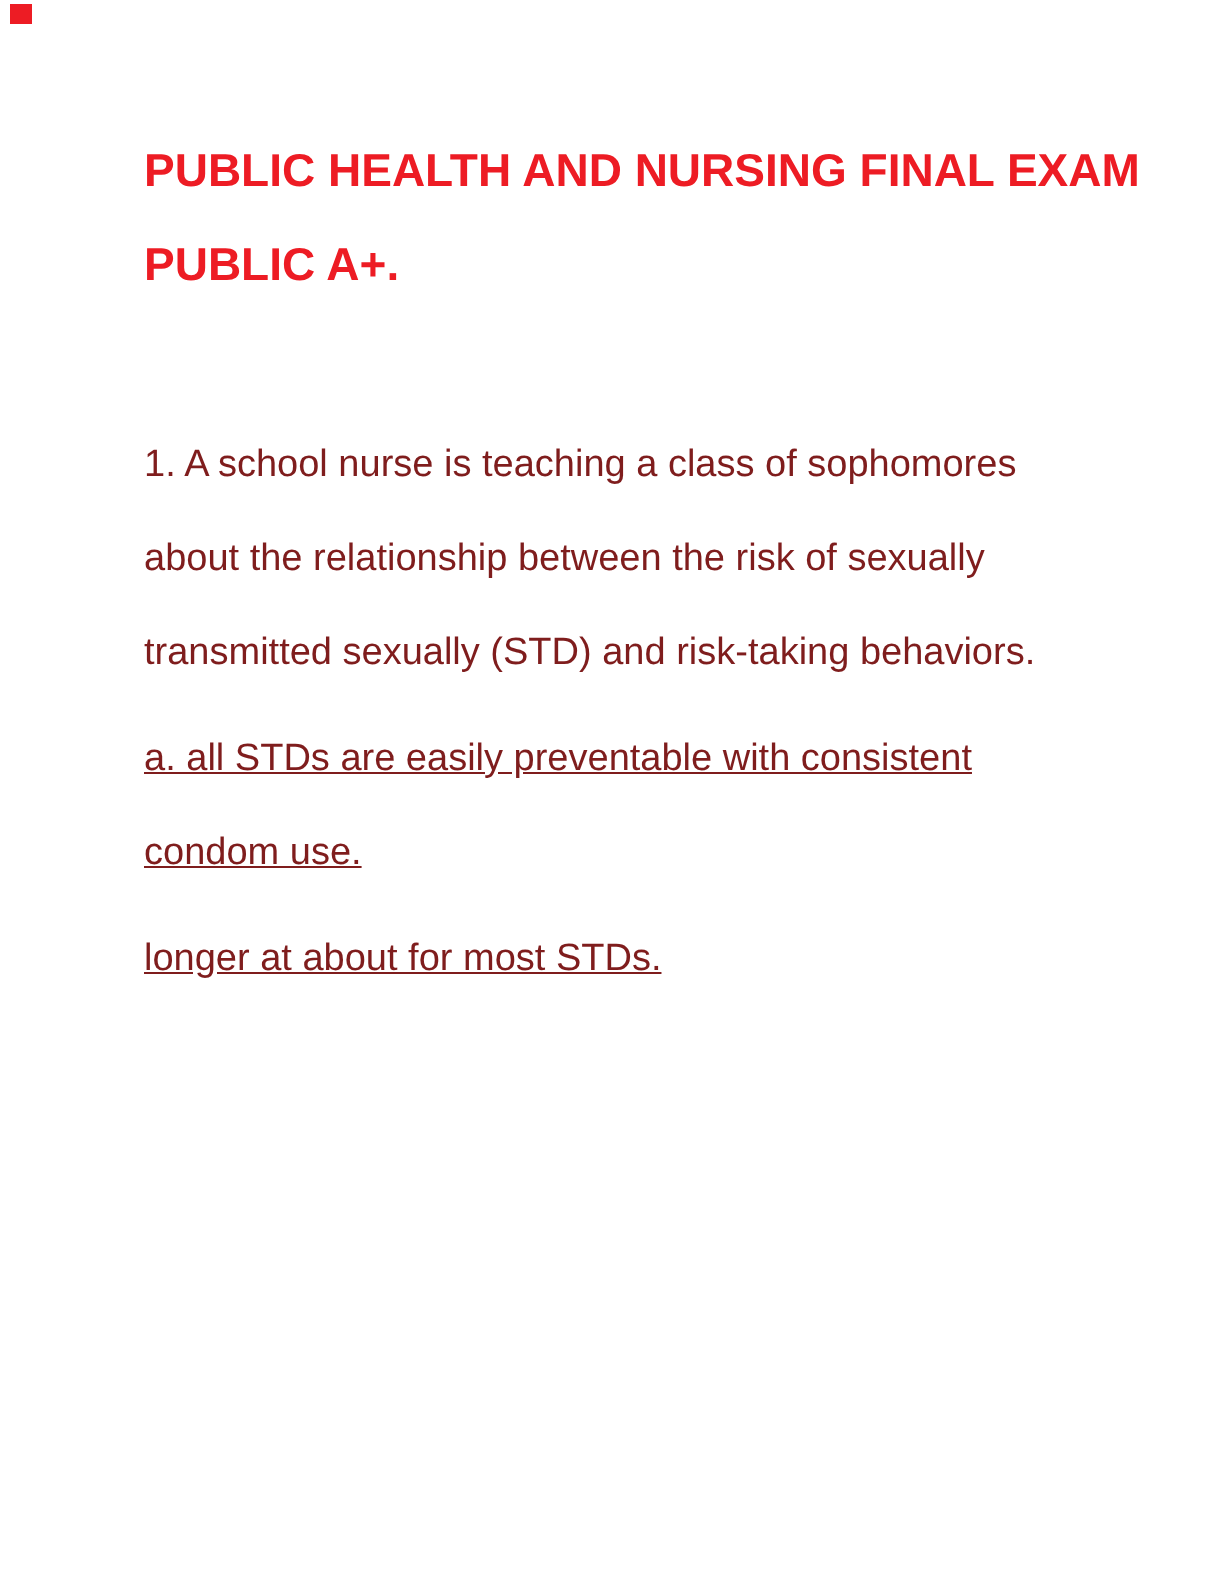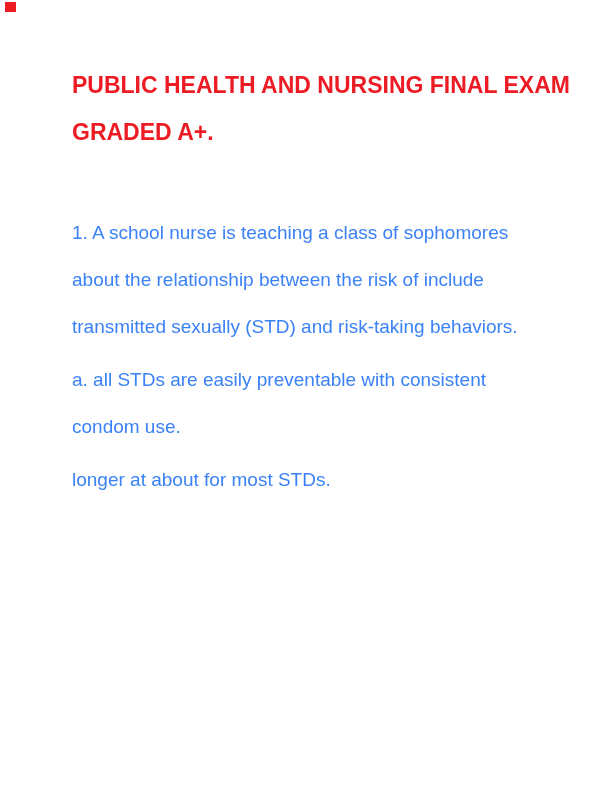--- a/index.html
+++ b/index.html
@@ -33,46 +33,46 @@
     color: #ed1c24;
   }
   .doc-title .line {
     line-height: 47px;
     height: 47px;
     white-space: nowrap;
   }
   .para {
     margin: 0;
     font-size: 19px;
-    color: #3b82f6;
+    color: #7f1d1d;
     font-weight: normal;
   }
   .para .line {
     line-height: 47px;
     height: 47px;
     white-space: nowrap;
   }
   .question { margin-top: 53px; }
-  .option   { margin-top: 6px; }
+  .option   { margin-top: 6px; text-decoration: underline; }
 </style>
 </head>
 <body>
 
 <div class="page">
 
   <div class="corner-mark"></div>
 
   <h1 class="doc-title">
     <div class="line">PUBLIC HEALTH AND NURSING FINAL EXAM</div>
-    <div class="line">GRADED A+.</div>
+    <div class="line">PUBLIC A+.</div>
   </h1>
 
   <div class="para question">
     <div class="line">1. A school nurse is teaching a class of sophomores</div>
-    <div class="line">about the relationship between the risk of include</div>
+    <div class="line">about the relationship between the risk of sexually</div>
     <div class="line">transmitted sexually (STD) and risk-taking behaviors.</div>
   </div>
 
   <div class="para option">
     <div class="line">a. all STDs are easily preventable with consistent</div>
     <div class="line">condom use.</div>
   </div>
 
   <div class="para option">
     <div class="line">longer at about for most STDs.</div>

